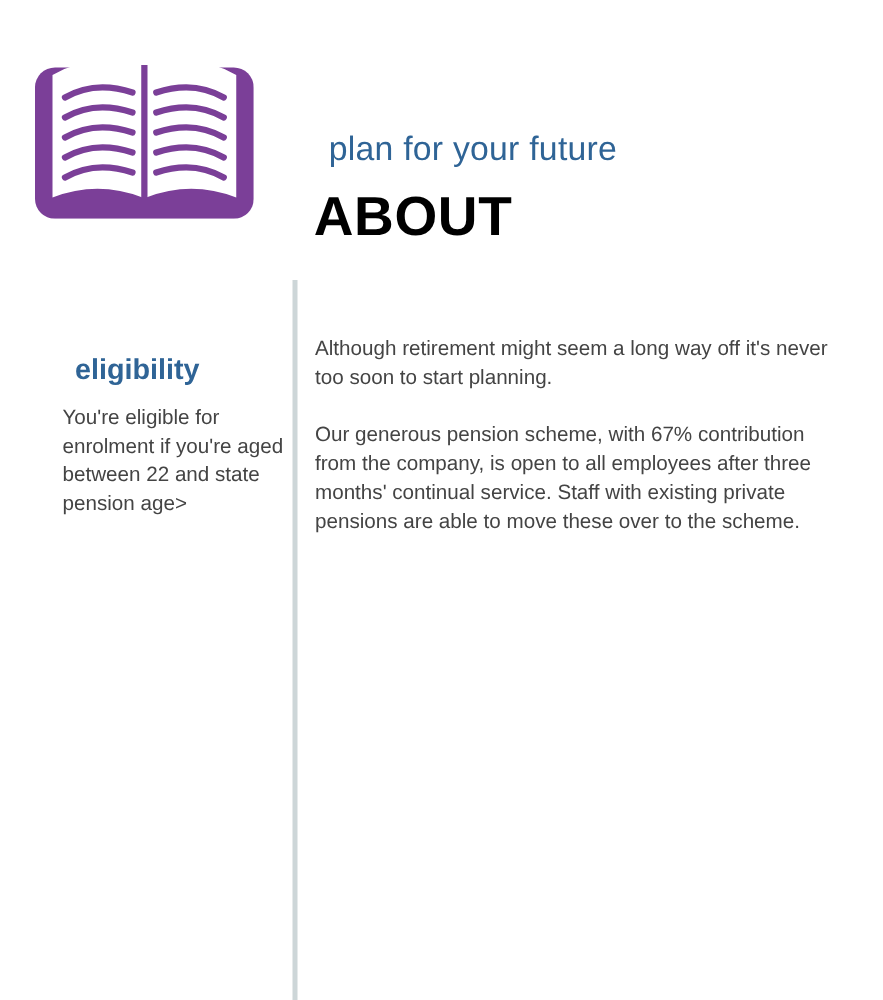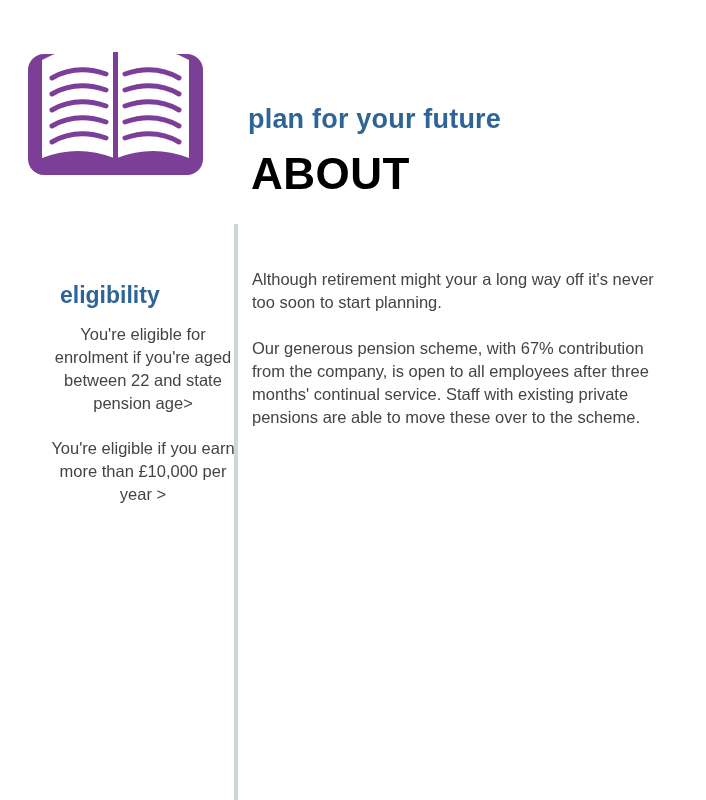--- a/index.html
+++ b/index.html
@@ -1,24 +1,24 @@
 <!DOCTYPE html>
 <html><head>
 <meta charset="utf-8">
 <style>
   html, body { margin:0; padding:0; }
   body { width:706px; height:800px; background:#ffffff; position:relative; overflow:hidden;
          font-family:"Liberation Sans", "DejaVu Sans", sans-serif; color:#3c3c3c; }
   .icon-book { position:absolute; left:28px; top:40px; width:175px; height:135px; }
-  .subtitle { position:absolute; left:248px; top:104px; font-size:27px; font-weight:bold; color:#2f6496; letter-spacing:0.2px; }
+  .subtitle { position:absolute; left:263px; top:104px; font-size:27px; font-weight:normal; color:#2f6496; letter-spacing:0.2px; }
   .title { position:absolute; left:251px; top:150px; font-size:44px; font-weight:bold; color:#000; line-height:48px; letter-spacing:0.5px; }
   .divider { position:absolute; left:234px; top:224px; width:4px; height:576px; background:#cdd6d8; }
   .sidebar { position:absolute; left:50px; top:282px; width:186px; }
   .sidebar h2 { margin:0 0 14px 10px; font-size:23px; font-weight:bold; color:#2f6496; }
-  .sidebar p { margin:0 0 22px 0; font-size:16.5px; line-height:23px; color:#444;text-align:center; }
+  .sidebar p { margin:0 0 22px 0; font-size:16.5px; line-height:23px; color:#444; }
   .main { position:absolute; left:252px; top:268px; width:420px; }
   .main p { margin:0 0 23px 0; font-size:16.5px; line-height:23px; color:#444; }
 </style>
 </head>
 <body>
 
 <div class="icon-book">
   <svg width="175" height="135" viewBox="0 0 175 135">
     <rect x="0" y="14" width="175" height="121" rx="16" fill="#7b3f98"></rect>
     <path d="M14 20 Q50 0 86 14 L86 118 Q50 104 14 118 Z" fill="#fff"></path>
@@ -42,19 +42,18 @@
 <div class="subtitle">plan for your future</div>
 <div class="title">
   <div>ABOUT</div>
 </div>
 
 <div class="divider"></div>
 
 <div class="sidebar">
   <h2>eligibility</h2>
   <p>You're eligible for enrolment if you're aged between 22 and state pension age&gt;</p>
-  <p>You're eligible if you earn more than £10,000 per year &gt;</p>
 </div>
 
 <div class="main">
-  <p>Although retirement might your a long way off it's never too soon to start planning.</p>
+  <p>Although retirement might seem a long way off it's never too soon to start planning.</p>
   <p>Our generous pension scheme, with 67% contribution from the company, is open to all employees after three months' continual service. Staff with existing private pensions are able to move these over to the scheme.</p>
 </div>
 
 </body></html>

